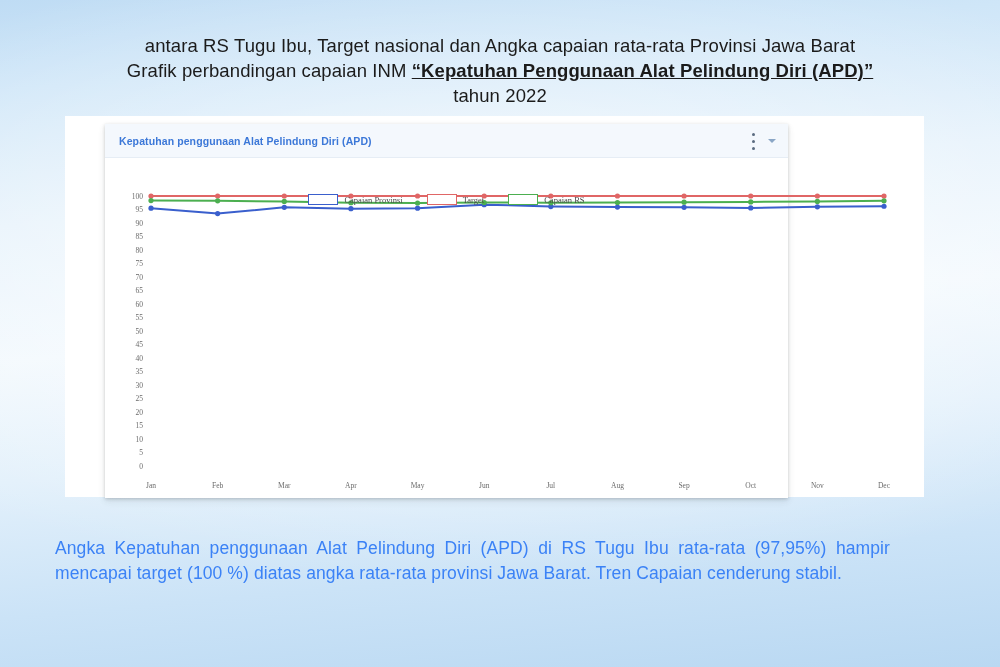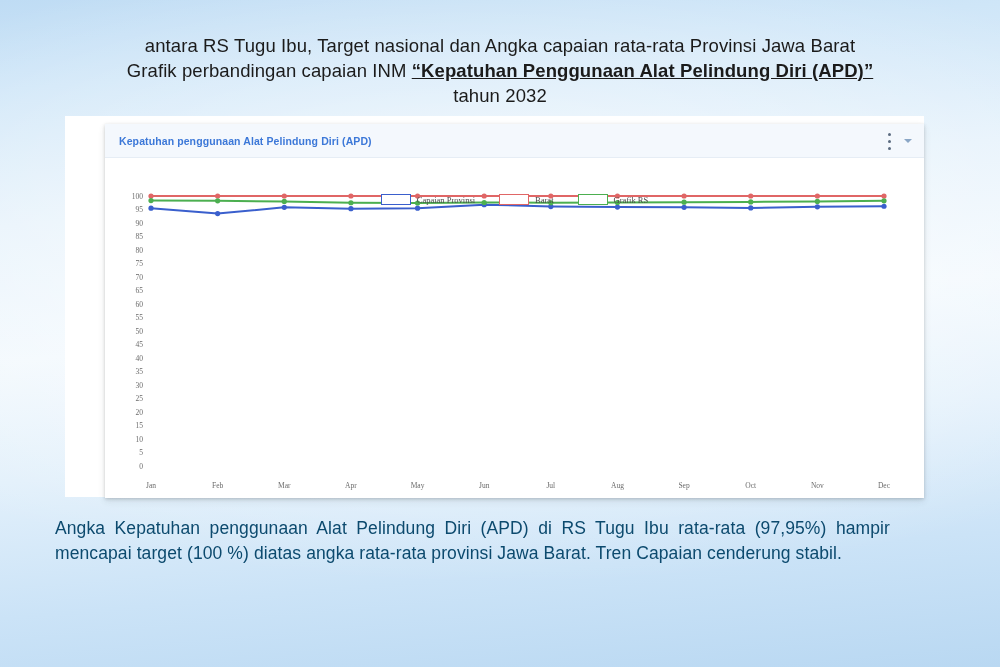--- a/index.html
+++ b/index.html
@@ -39,21 +39,21 @@
     position: absolute;
     left: 65px; top: 116px;
     width: 859px; height: 381px;
     background: #ffffff;
   }
 
   
   #chart-card {
     position: absolute;
     left: 40px; top: 8px;
-    width: 819px; height: 374px;
+    width: 683px; height: 374px;
     background: #701a75;
     box-shadow: 0 1px 3px rgba(60,64,67,0.22), 0 3px 7px rgba(60,64,67,0.12);
   }
 
   #card-header {
     position: relative;
     height: 34px;
     background: #f4f8fd;
     border-bottom: 1px solid #e6edf5;
   }
@@ -113,37 +113,37 @@
   .legend-label {
     font-family: "Liberation Serif", serif;
     font-size: 8.5px;
     color: #4a4a4a;
     white-space: nowrap;
   }
 
   
   #caption {
     position: absolute;
-    left: 55px; top: 516px; width: 835px;
+    left: 55px; top: 536px; width: 835px;
     font-size: 17.5px;
     line-height: 24.5px;
-    color: #0c4a6e;
+    color: #3b82f6;
     text-align: justify;
     letter-spacing: 0.1px;
   }
 </style>
 </head>
 <body>
 
 <div id="title-block">
   <div>antara RS Tugu Ibu, Target nasional dan Angka capaian rata-rata Provinsi Jawa Barat</div>
   <div>
     <span>Grafik perbandingan capaian INM </span><span class="emph">“Kepatuhan Penggunaan Alat Pelindung Diri (APD)”</span>
   </div>
-  <div>tahun 2032</div>
+  <div>tahun 2022</div>
 </div>
 
 <div id="panel">
 
   <div id="chart-card">
 
     <div id="card-header">
       <div id="card-title">Kepatuhan penggunaan Alat Pelindung Diri (APD)</div>
       <div id="kebab-menu">
         <span></span>
@@ -235,25 +235,25 @@
           </g>
       </svg>
 
       <div id="legend">
           <div class="legend-item">
             <span class="legend-swatch" style="border-color: rgb(58, 95, 205);"></span>
             <span class="legend-label">Capaian Provinsi</span>
           </div>
           <div class="legend-item">
             <span class="legend-swatch" style="border-color: rgb(224, 102, 102);"></span>
-            <span class="legend-label">Barat</span>
+            <span class="legend-label">Target</span>
           </div>
           <div class="legend-item">
             <span class="legend-swatch" style="border-color: rgb(76, 175, 80);"></span>
-            <span class="legend-label">Grafik RS</span>
+            <span class="legend-label">Capaian RS</span>
           </div>
         </div>
     </div>
 
   </div>
 </div>
 
 <div id="caption">Angka Kepatuhan penggunaan Alat Pelindung Diri (APD) di RS Tugu Ibu rata-rata (97,95%) hampir mencapai target (100 %) diatas angka rata-rata provinsi Jawa Barat. Tren Capaian cenderung stabil.</div>
 
 </body></html>

